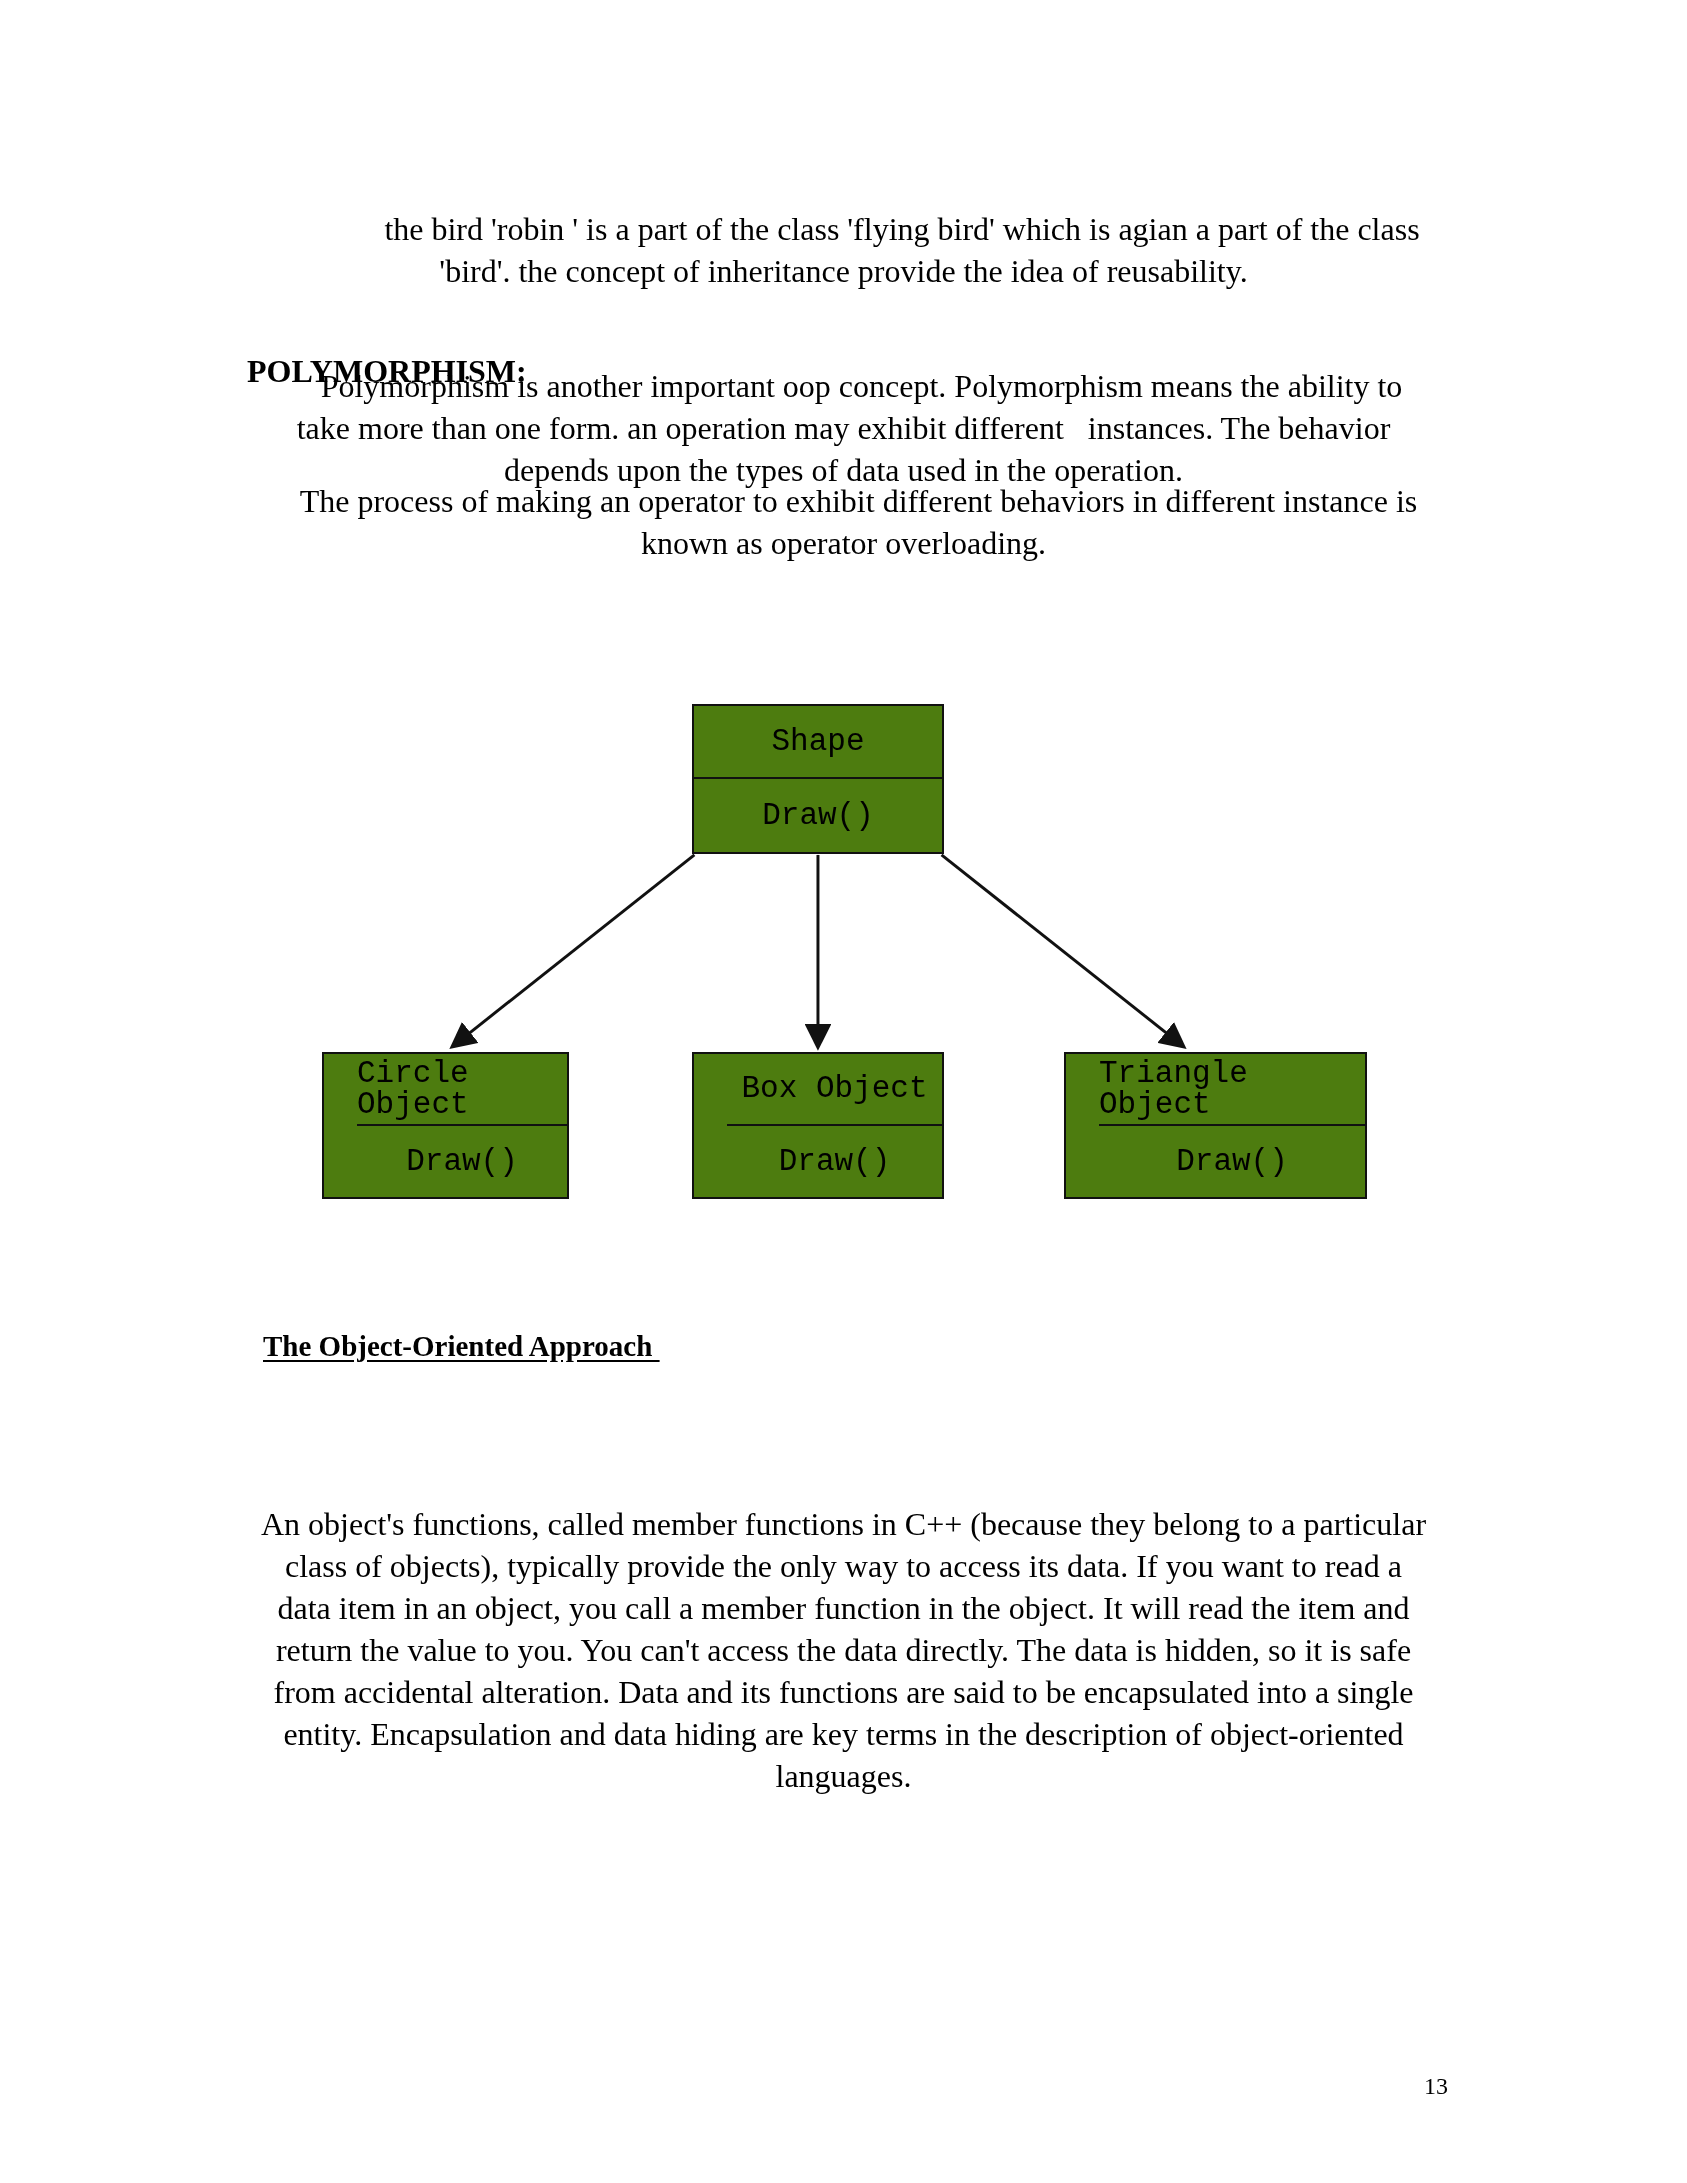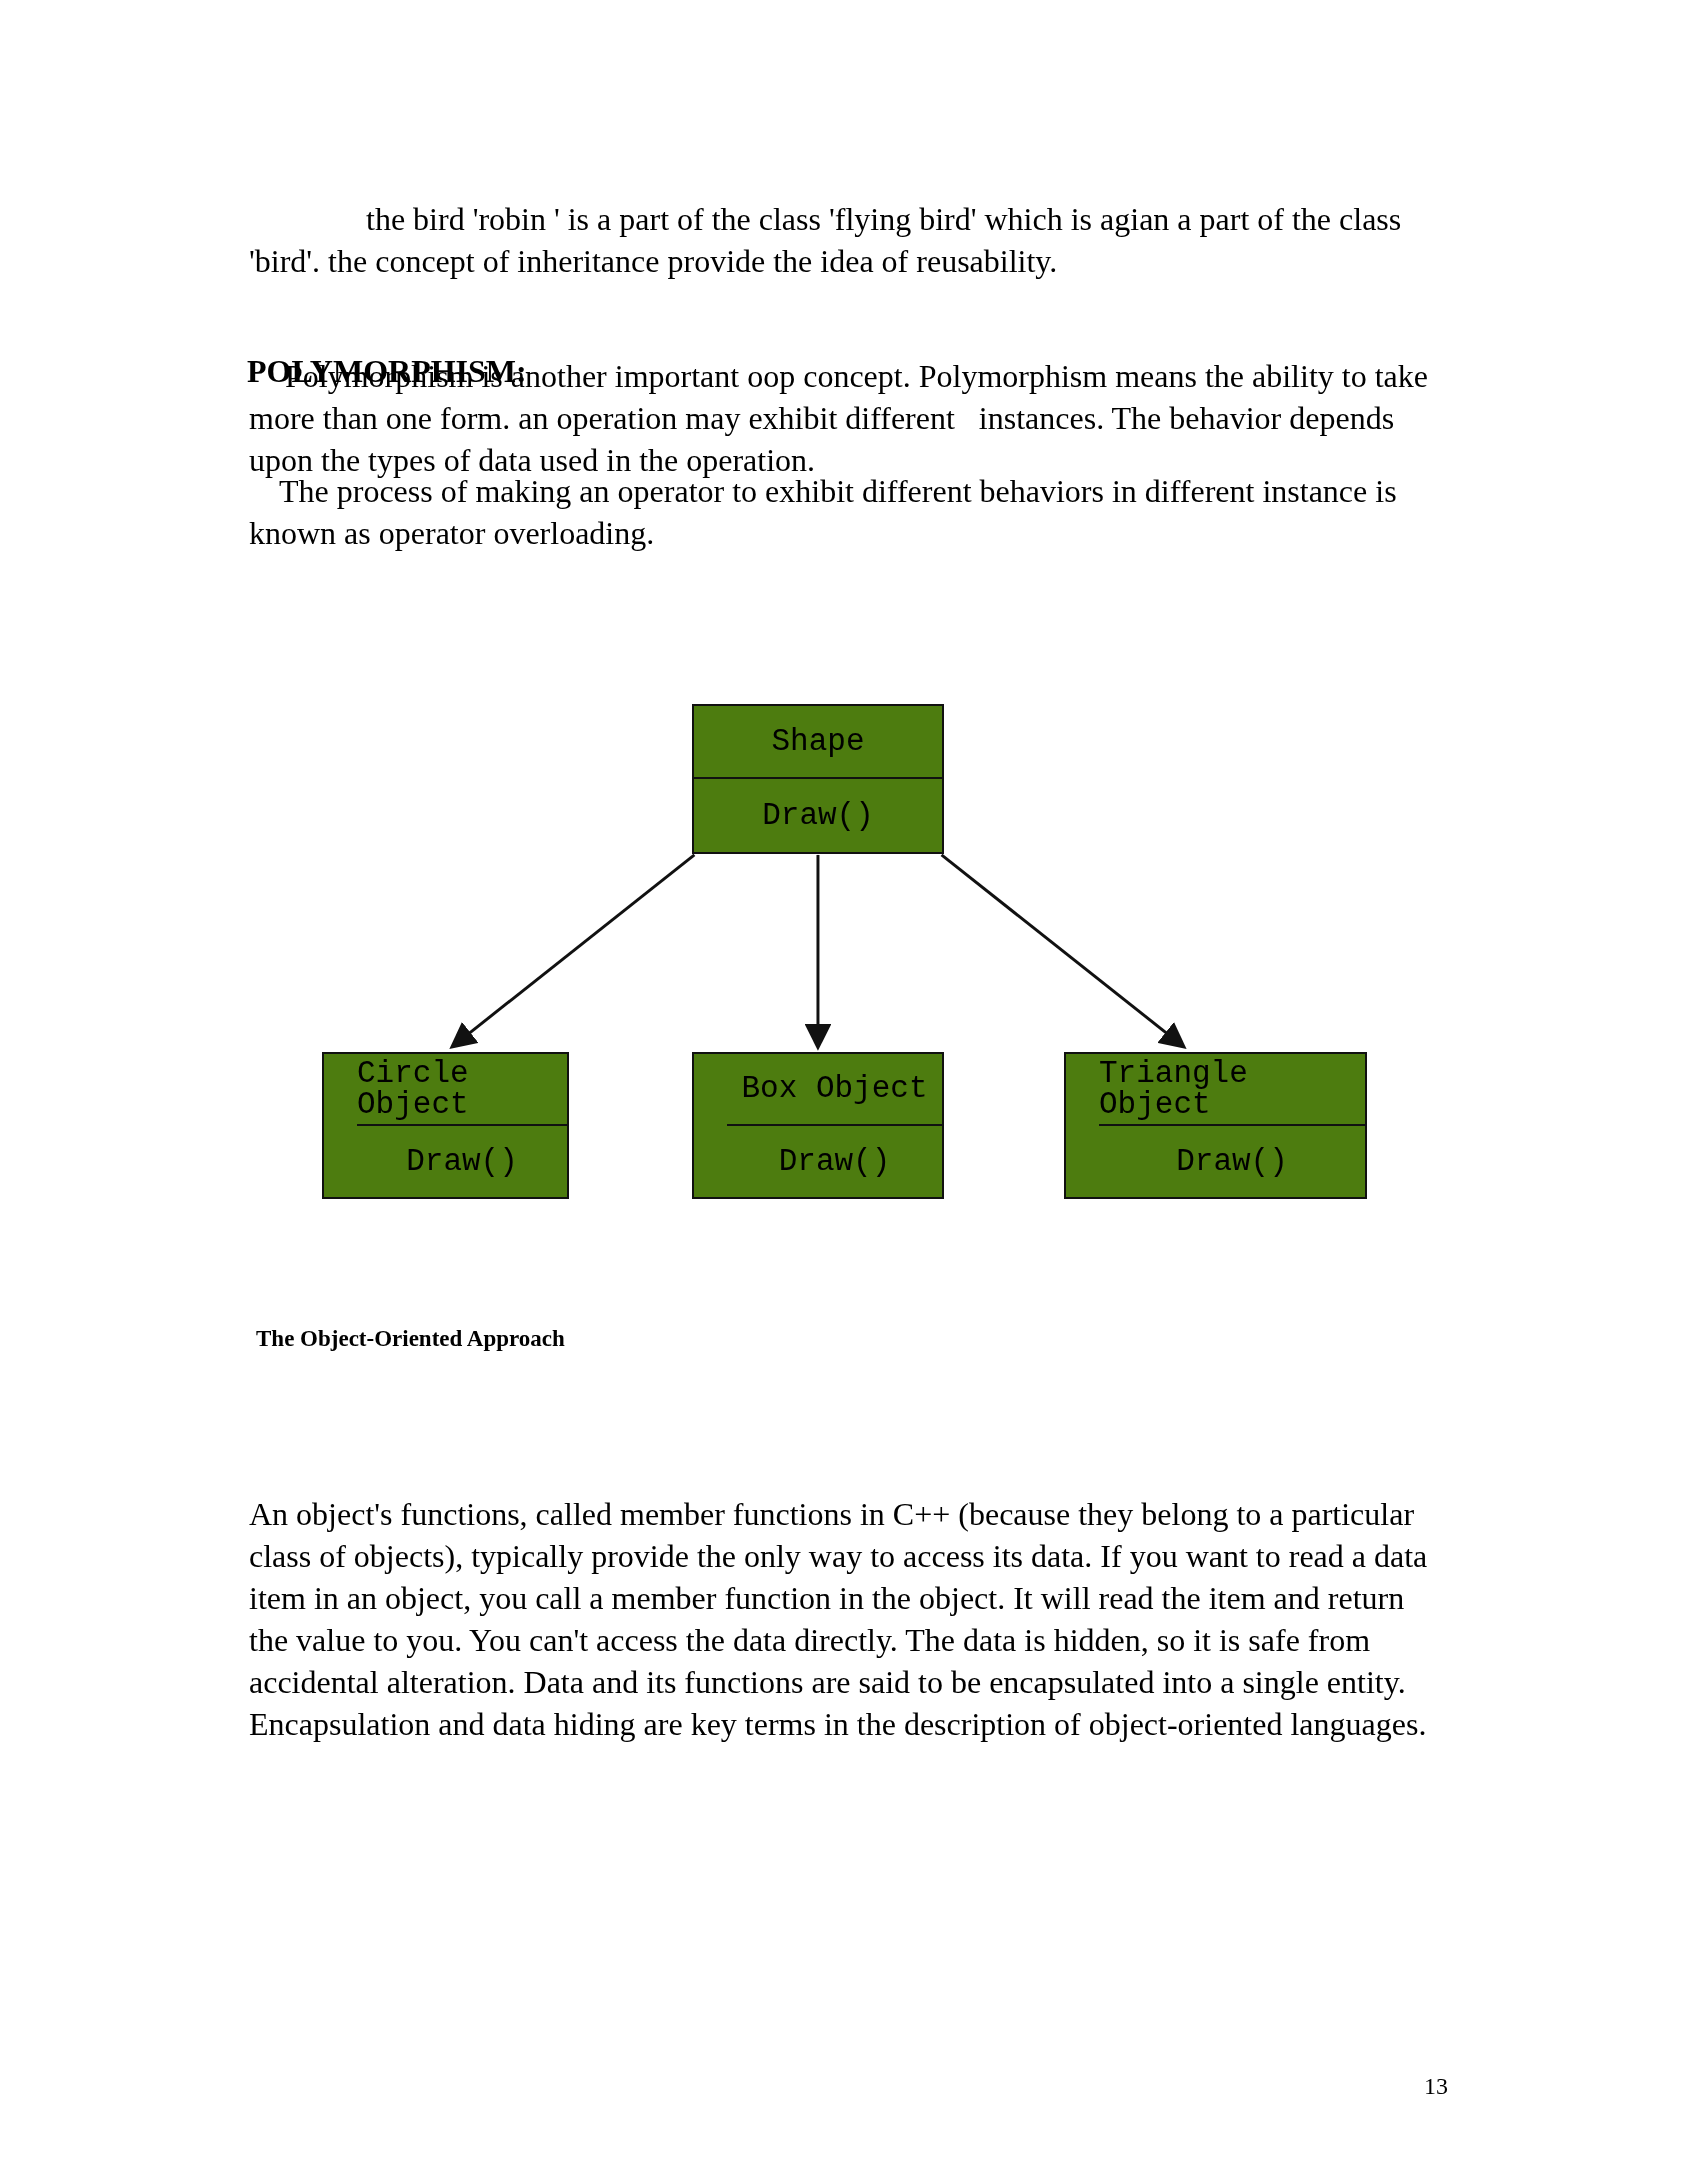--- a/index.html
+++ b/index.html
@@ -29,43 +29,44 @@
   
   .textcol {
     position: absolute;
     left: 247px;
     width: 1193px;
   }
 
   .para {
     font-size: 32px;
     line-height: 42px;
-    text-align: left;
-    margin: 2px;
+    text-align: center;
+    margin: 12px;
     white-space: pre-wrap;
   }
 
   .indent-1 { text-indent: 117px; }
   .indent-2 { text-indent: 36px; }
   .indent-3 { text-indent: 30px; }
   .indent-4 { text-indent: 6.6px; }
 
   .section-head {
     font-size: 32px;
     line-height: 42px;
     font-weight: bold;
     margin: 0;
   }
 
   .head-underline {
-    font-size: 23px;
+    font-size: 29px;
     line-height: 46px;
     font-weight: bold;
+    text-decoration: underline;
     text-underline-offset: 4.1px;
-    margin: 9px;
+    margin: 16px;
     white-space: pre;
   }
 
   
   #p-intro       { top: 196px; }
   #h-poly        { top: 306px; margin-top: 44px; }
   #p-poly1       { top: 353px; }
   #p-poly2       { top: 468px; }
   #p-poly3       { top: 553px; }
 

